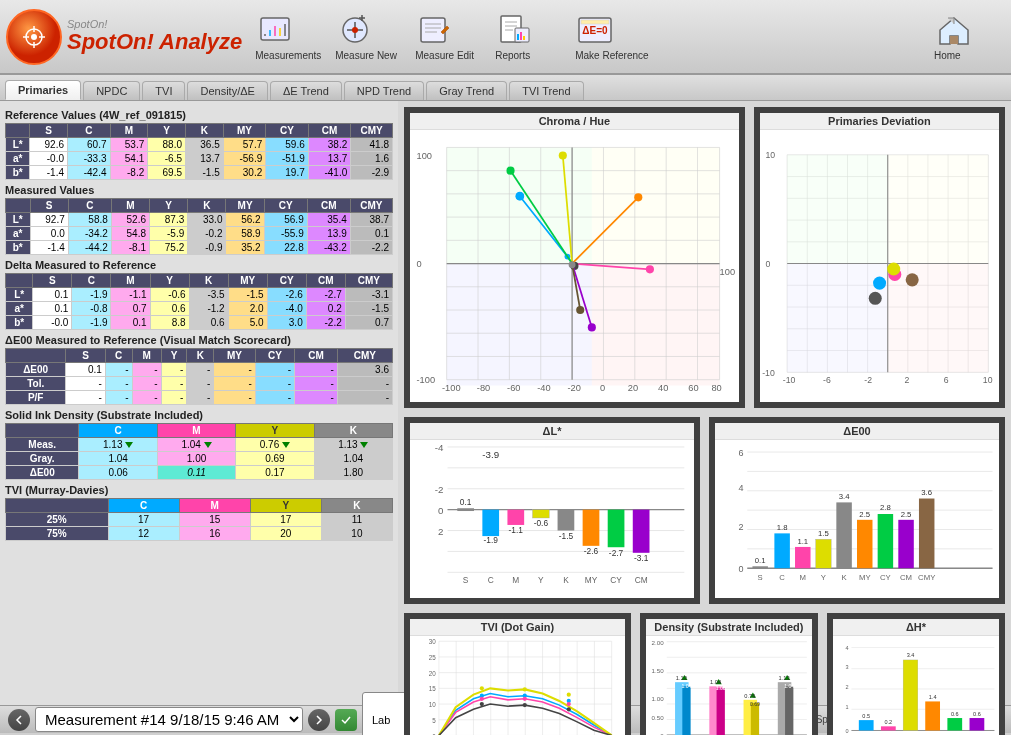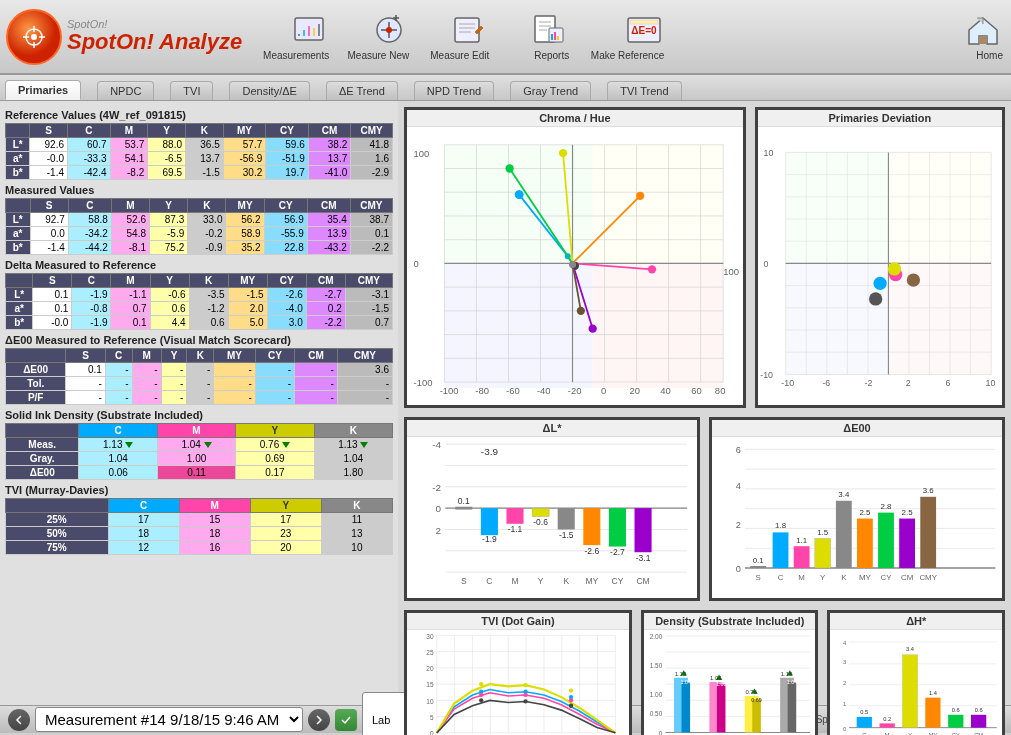--- a/index.html
+++ b/index.html
@@ -1,27 +1,27 @@
 <!DOCTYPE html>
 <html><head>
   <meta charset="utf-8">
   <style>
     * { box-sizing: border-box; margin: 0; padding: 0; }
     body { font-family: Arial, sans-serif; font-size: 11px; background: #d0d0d0; width: 1011px; height: 735px; overflow: hidden; }
     
     
     #header { background: linear-gradient(to bottom, #e8e8e8, #c8c8c8); height: 75px; display: flex; align-items: center; padding: 0 5px; border-bottom: 2px solid #999; }
-    .nav-btn { display: flex; flex-direction: column; align-items: flex-end; justify-content: center; width: 80px; height: 68px; cursor: pointer; border-radius: 4px; padding: 3px; }
+    .nav-btn { display: flex; flex-direction: column; align-items: flex-start; justify-content: center; width: 80px; height: 68px; cursor: pointer; border-radius: 4px; padding: 3px; }
     .nav-btn .icon { width: 40px; height: 35px; display: flex; align-items: center; justify-content: center; }
     .nav-btn .label { font-size: 10px; text-align: center; color: #333; margin-top: 2px; }
     #home-btn { margin-left: auto; width: 75px; }
     
     
     #tabs { background: linear-gradient(to bottom, #e0e0e0, #c8c8c8); height: 26px; display: flex; align-items: flex-end; padding: 0 5px; border-bottom: 1px solid #999; }
-    .tab { padding: 3px 12px; border: 1px solid #aaa; border-bottom: none; border-radius: 4px 4px 0 0; cursor: pointer; font-size: 11px; margin-right: 16px; background: linear-gradient(to bottom, #ddd, #c0c0c0); color: #333; }
+    .tab { padding: 3px 12px; border: 1px solid #aaa; border-bottom: none; border-radius: 4px 4px 0 0; cursor: pointer; font-size: 11px; margin-right: 2px; background: linear-gradient(to bottom, #ddd, #c0c0c0); color: #333; }
     .tab.active { background: linear-gradient(to bottom, #fff, #f0f0f0); font-weight: bold; border-bottom: 1px solid #f0f0f0; }
     
     
     #left-panel { width: 400px; padding: 4px; overflow-y: auto; }
     
     .section-title { font-size: 11px; font-weight: bold; color: #222; margin: 4px 0 2px 0; }
     
     table.data-table { width: 100%; border-collapse: collapse; font-size: 10px; margin-bottom: 4px; }
     table.data-table th { background: #4a4a6a; color: white; padding: 1px 3px; text-align: center; font-size: 10px; border: 1px solid #777; }
     table.data-table td { padding: 1px 3px; text-align: right; border: 1px solid #ccc; background: white; }
@@ -30,21 +30,21 @@
     
     .cell-c { background: #aaeeff !important; }
     .cell-m { background: #ffaaee !important; }
     .cell-y { background: #ffffaa !important; }
     .cell-k { background: #cccccc !important; }
     .cell-my { background: #ffdd88 !important; }
     .cell-cy { background: #88ddff !important; }
     .cell-cm { background: #dd88ff !important; }
     .cell-cmy { background: #bbbbbb !important; }
     
-    .chart-box { border: 3px solid #404040; margin: 3px; background: white; flex: 1; position: relative; overflow: hidden; }
+    .chart-box { border: 6px solid #404040; margin: 3px; background: white; flex: 1; position: relative; overflow: hidden; }
     .chart-title { text-align: center; font-size: 11px; font-weight: bold; color: #333; padding: 2px 0; background: #f0f0f0; border-bottom: 1px solid #ddd; }
     
     
     #statusbar { height: 28px; background: linear-gradient(to bottom, #ddd, #bbb); border-top: 1px solid #999; display: flex; align-items: center; padding: 0 8px; font-size: 11px; }
     #statusbar .left { display: flex; align-items: center; gap: 5px; }
     #statusbar .right { margin-left: auto; color: #444; font-size: 10px; }
     
     .measurement-select { padding: 2px 5px; border: 1px solid #888; border-radius: 3px; font-size: 15px; background: white; }
     .lab-select { padding: 20px 5px; border: 1px solid #888; border-radius: 3px; font-size: 11px; background: white; width: 60px; }
     
@@ -345,21 +345,21 @@
           <td class="cell-my">2.0</td>
             <td class="cell-cy">-4.0</td>
             <td class="cell-cm">0.2</td>
             <td class="cell-cmy">-1.5</td>
         </tr>
         <tr>
           <td>b*</td>
           <td>-0.0</td>
             <td class="cell-c">-1.9</td>
             <td class="cell-m">0.1</td>
-            <td class="cell-y">4.4</td>
+            <td class="cell-y">8.8</td>
             <td class="cell-k">0.6</td>
           <td class="cell-my">5.0</td>
             <td class="cell-cy">3.0</td>
             <td class="cell-cm">-2.2</td>
             <td class="cell-cmy">0.7</td>
         </tr>
       </tbody>
     </table>
 
     <div class="section-title">ΔE00 Measured to Reference (Visual Match Scorecard)</div>
@@ -440,21 +440,21 @@
         <tr>
           <td>Gray.</td>
           <td style="background:#aaeeff;">1.04</td>
           <td style="background:#ffaaee;">1.00</td>
           <td style="background:#ffffaa;">0.69</td>
           <td style="background:#cccccc;">1.04</td>
         </tr>
         <tr>
           <td>ΔE00</td>
           <td style="background:#aaeeff;">0.06</td>
-          <td style="background:#ec4899;">0.11</td>
+          <td style="background:#5eead4;font-style:italic;">0.11</td>
           <td style="background:#ffffaa;">0.17</td>
           <td style="background:#cccccc;">1.80</td>
         </tr>
       </tbody>
     </table>
 
     <div class="section-title">TVI (Murray-Davies)</div>
     <table class="tvi-table">
       <thead>
         <tr>
@@ -465,27 +465,20 @@
           <th style="background:#888888;">K</th>
         </tr>
       </thead>
       <tbody>
         <tr>
           <td>25%</td>
           <td style="background:#aaeeff;">17</td>
           <td style="background:#ffaaee;">15</td>
           <td style="background:#ffffaa;">17</td>
           <td style="background:#cccccc;">11</td>
-        </tr>
-        <tr>
-          <td>50%</td>
-          <td style="background:#aaeeff;">18</td>
-          <td style="background:#ffaaee;">18</td>
-          <td style="background:#ffffaa;">23</td>
-          <td style="background:#cccccc;">13</td>
         </tr>
         <tr>
           <td>75%</td>
           <td style="background:#aaeeff;">12</td>
           <td style="background:#ffaaee;">16</td>
           <td style="background:#ffffaa;">20</td>
           <td style="background:#cccccc;">10</td>
         </tr>
       </tbody>
     </table>

